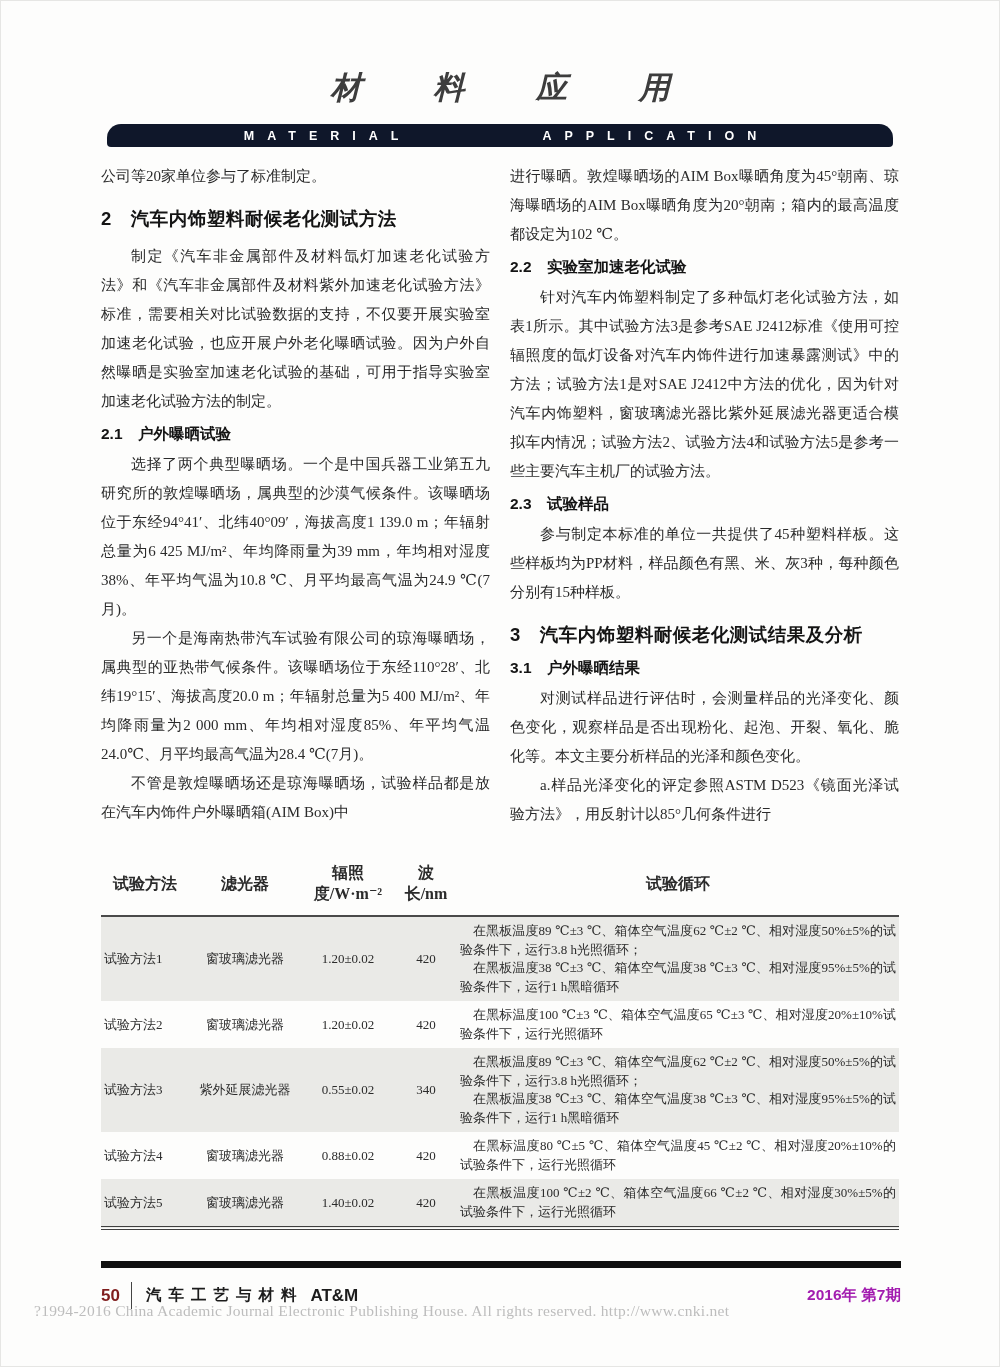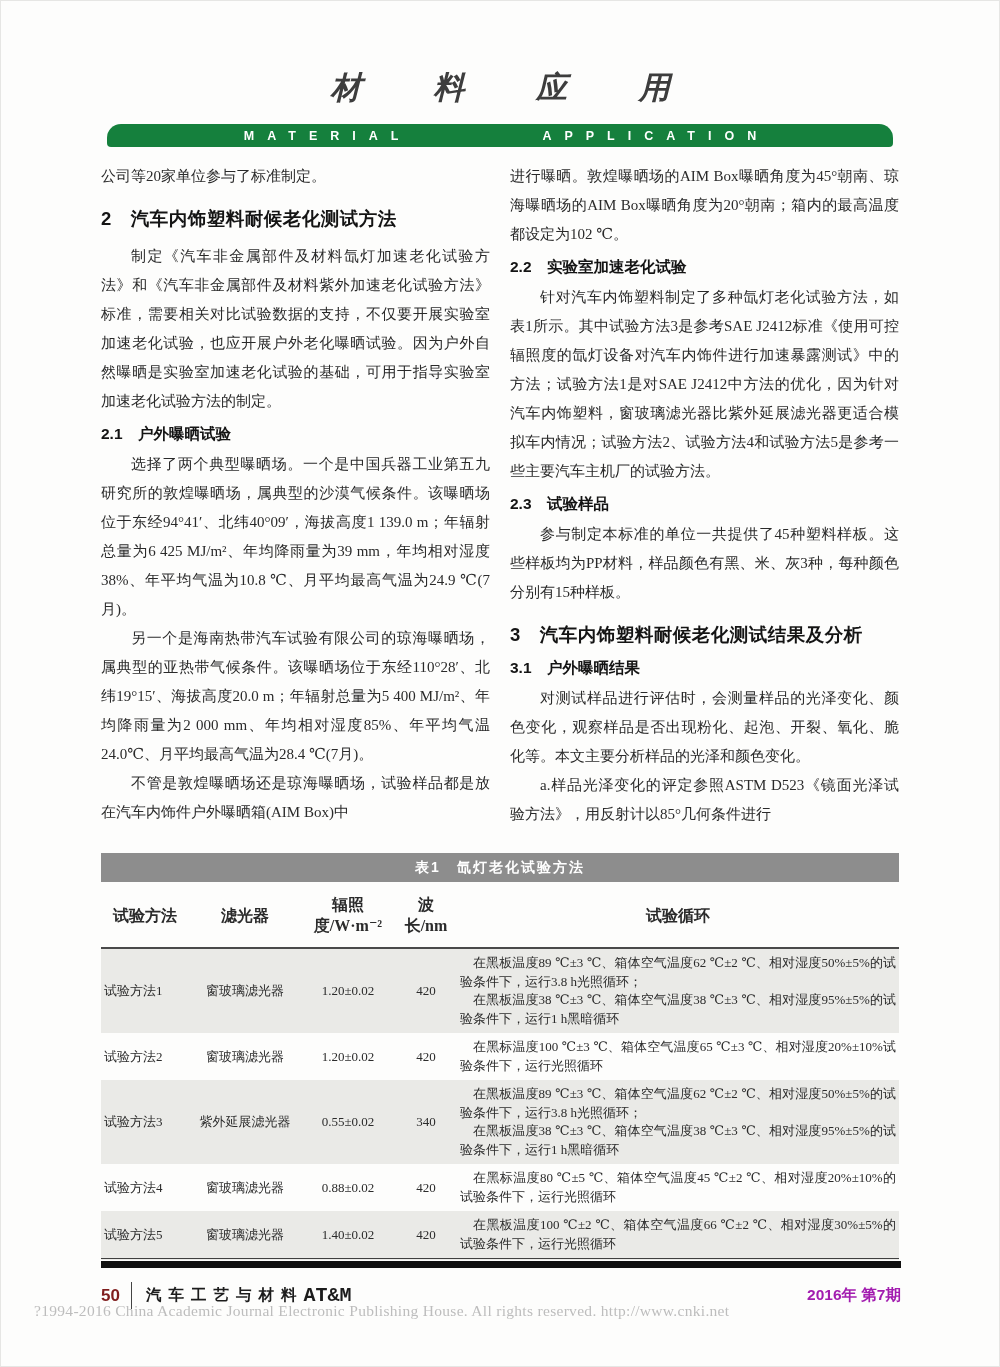--- a/index.html
+++ b/index.html
@@ -9,21 +9,21 @@
     background:#fdfdfc; overflow:hidden; border:1px solid #e6e6e4;
     font-family:"Liberation Serif","DejaVu Serif",serif; color:#2a2a2a;
   }
   
   .masthead { padding-top:66px; text-align:center; }
   .journal-title {
     display:inline-block; font-style:italic; font-weight:600;
     font-size:31px; letter-spacing:32px; padding-left:32px; color:#3d3d3d;
   }
   .banner {
-    margin:15px auto 0; width:786px; height:23px; background:#15803d;
+    margin:15px auto 0; width:786px; height:23px; background:#0f172a;
     border-radius:14px 14px 4px 4px;
     display:flex; align-items:center; justify-content:center; gap:118px;
   }
   .banner span {
     color:#ffffff; font-family:"Liberation Sans","DejaVu Sans",sans-serif;
     font-weight:bold; font-size:12.5px; letter-spacing:13px; padding-left:13px;
   }
   
   .columns { display:flex; gap:20px; padding:0 100px; margin-top:15px; }
   .col { width:390px; }
@@ -69,21 +69,21 @@
   
   .footer-rule { position:absolute; top:1260px; left:100px; width:800px; height:7px; background:#101010; }
   .footer-meta {
     position:absolute; top:1281px; left:100px; width:800px;
     display:flex; align-items:center;
     font-family:"Liberation Sans","DejaVu Sans",sans-serif;
   }
   .page-num { font-size:17px; font-weight:bold; color:#7f1d1d; }
   .footer-divider { border-left:1.5px solid #444; height:27px; margin:0 14px 0 11px; }
   .journal-cn { font-weight:bold; font-size:15.5px; letter-spacing:7px; color:#1c1c1c; }
-  .journal-en { font-weight:bold; font-size:20px; margin-left:0; color:#1c1c1c;font-family:Liberation Mono, monospace; }
+  .journal-en { font-weight:bold; font-size:17px; margin-left:7px; color:#1c1c1c; }
   .issue { margin-left:auto; font-weight:bold; font-size:15.5px; color:#a21caf; }
   .copyright {
     position:absolute; top:1301px; left:33px; width:940px;
     font-size:15.5px; color:#bdbdbd; letter-spacing:0.3px;
   }
 </style>
 </head>
 <body>
 
 <div class="page">
@@ -113,21 +113,20 @@
       <div class="subsec-h">2.3　试验样品</div>
       <p class="body">参与制定本标准的单位一共提供了45种塑料样板。这些样板均为PP材料，样品颜色有黑、米、灰3种，每种颜色分别有15种样板。</p>
       <div class="sec-h">3　汽车内饰塑料耐候老化测试结果及分析</div>
       <div class="subsec-h">3.1　户外曝晒结果</div>
       <p class="body">对测试样品进行评估时，会测量样品的光泽变化、颜色变化，观察样品是否出现粉化、起泡、开裂、氧化、脆化等。本文主要分析样品的光泽和颜色变化。</p>
       <p class="body">a.样品光泽变化的评定参照ASTM D523《镜面光泽试验方法》，用反射计以85°几何条件进行</p>
     </div>
   </div>
 
   <div class="tablewrap">
-    <div class="table-title">表1　氙灯老化试验方法</div>
     <table class="xenon">
       <thead>
         <tr>
           <th>试验方法</th>
           <th>滤光器</th>
           <th>辐照度/W·m⁻²</th>
           <th>波长/nm</th>
           <th>试验循环</th>
         </tr>
       </thead>

